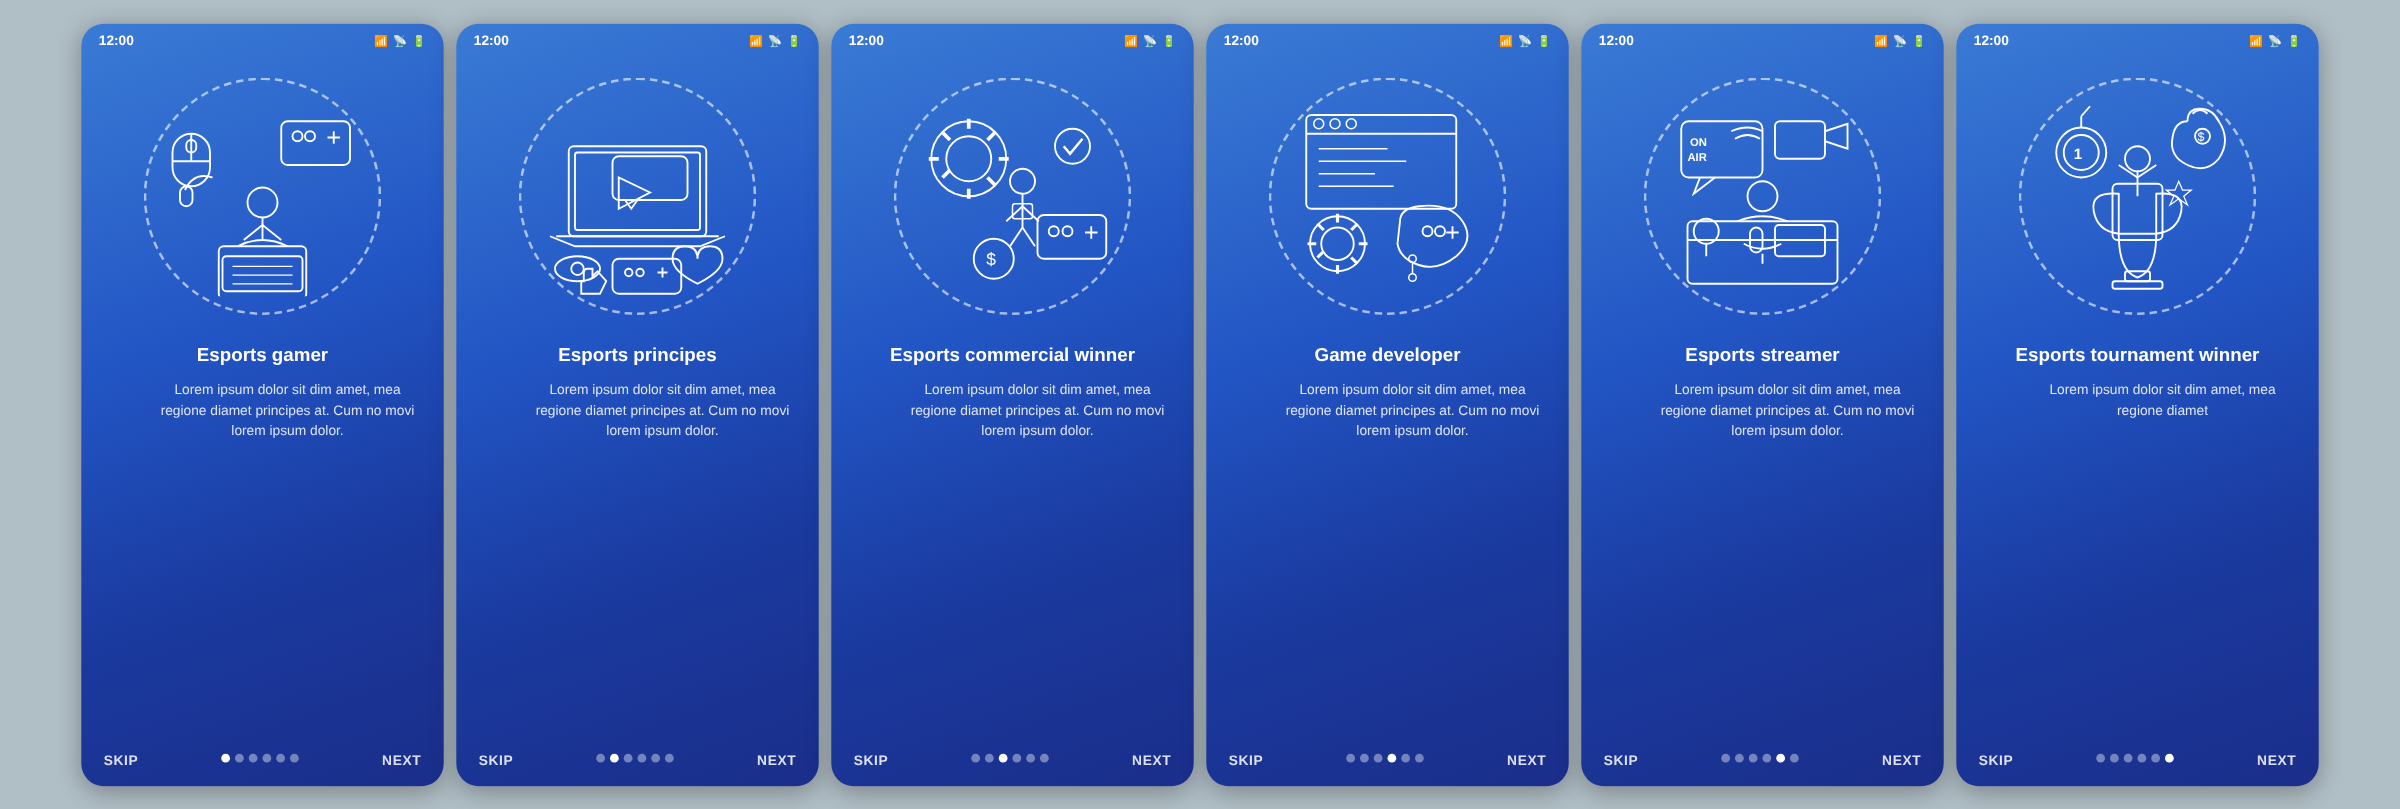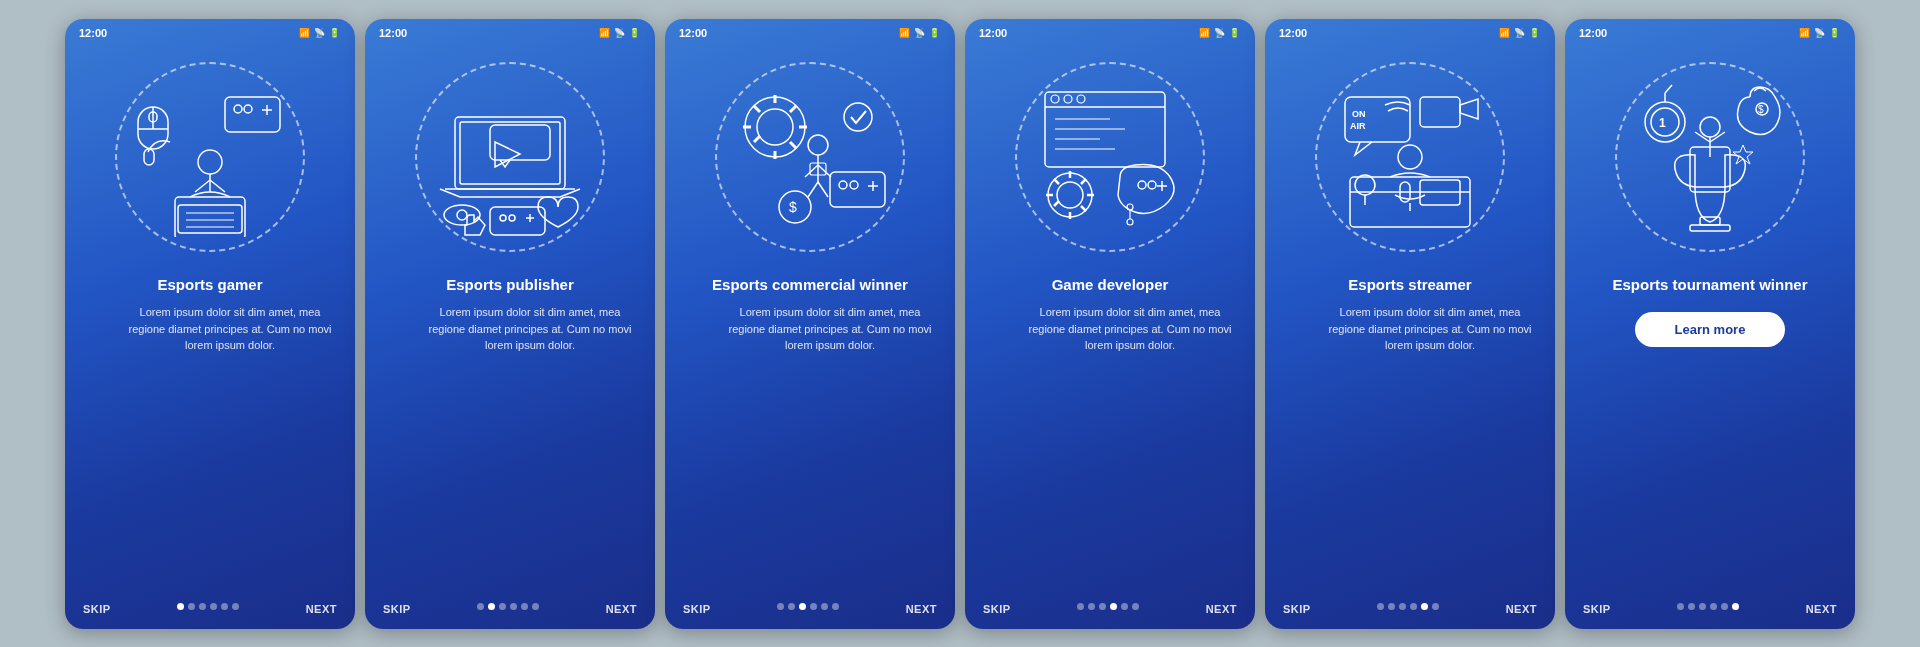--- a/index.html
+++ b/index.html
@@ -227,21 +227,21 @@
         <circle cx="73" cy="141" r="3" stroke="white" stroke-width="1.5" fill="none"></circle>
         <circle cx="82" cy="141" r="3" stroke="white" stroke-width="1.5" fill="none"></circle>
         <line x1="100" y1="137" x2="100" y2="145" stroke="white" stroke-width="1.5"></line>
         <line x1="96" y1="141" x2="104" y2="141" stroke="white" stroke-width="1.5"></line>
 
         <path d="M128 130 Q128 120 138 120 Q148 120 148 130 Q148 140 128 150 Q108 140 108 130 Q108 120 118 120 Q128 120 128 130" stroke="white" stroke-width="1.5" fill="none"></path>
 
         <path d="M35 148 L35 158 L50 158 L55 148 L48 140 L44 144 L44 138 L40 138 Q37 138 37 142 L37 148 Z" stroke="white" stroke-width="1.5" fill="none"></path>
       </svg>
     </div>
-    <div class="card-title">Esports publisher</div>
+    <div class="card-title">Esports principes</div>
     <div class="card-body">Lorem ipsum dolor sit dim amet, mea regione diamet principes at. Cum no movi lorem ipsum dolor.</div>
     <div class="card-footer">
       <span class="footer-nav">SKIP</span>
       <div class="dots">
         <div class="dot"></div>
         <div class="dot active"></div>
         <div class="dot"></div>
         <div class="dot"></div>
         <div class="dot"></div>
         <div class="dot"></div>
@@ -462,21 +462,21 @@
 
         <path d="M110 75 L113 68 L116 75 L123 75 L117 80 L120 87 L113 82 L106 87 L109 80 L103 75 Z" stroke="white" stroke-width="1" fill="none"></path>
 
         <circle cx="80" cy="50" r="10" stroke="white" stroke-width="1.5" fill="none"></circle>
         <line x1="80" y1="60" x2="80" y2="80" stroke="white" stroke-width="1.5"></line>
         <path d="M80 65 L65 55" stroke="white" stroke-width="1.5"></path>
         <path d="M80 65 L95 55" stroke="white" stroke-width="1.5"></path>
       </svg>
     </div>
     <div class="card-title">Esports tournament winner</div>
-    <button class="learn-more-btn">Learn more</button>
+    <div class="card-body">Lorem ipsum dolor sit dim amet, mea regione diamet</div>
     <div class="card-footer">
       <span class="footer-nav">SKIP</span>
       <div class="dots">
         <div class="dot"></div>
         <div class="dot"></div>
         <div class="dot"></div>
         <div class="dot"></div>
         <div class="dot"></div>
         <div class="dot active"></div>
       </div>

